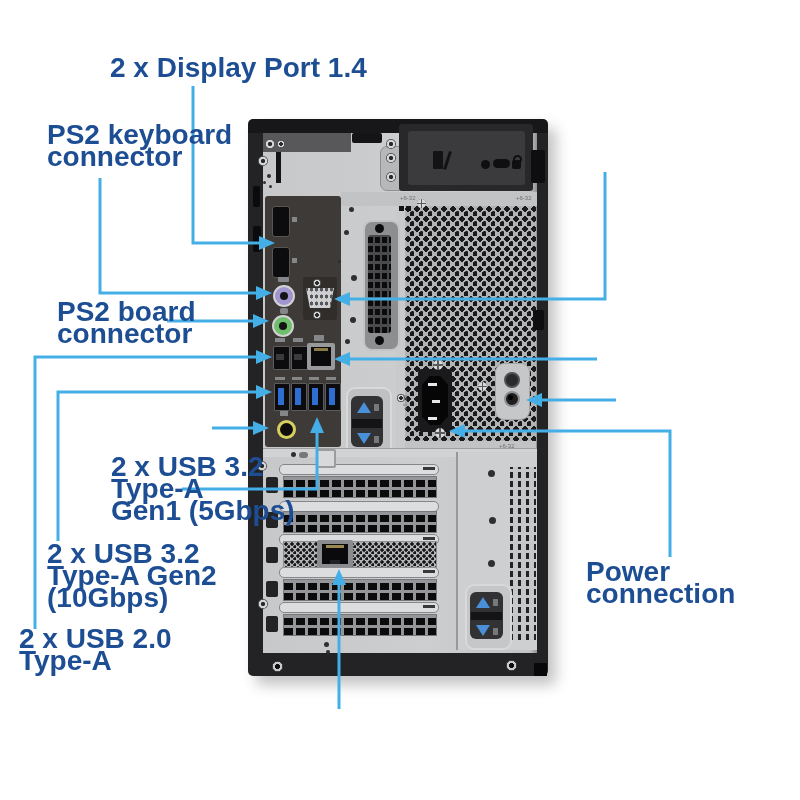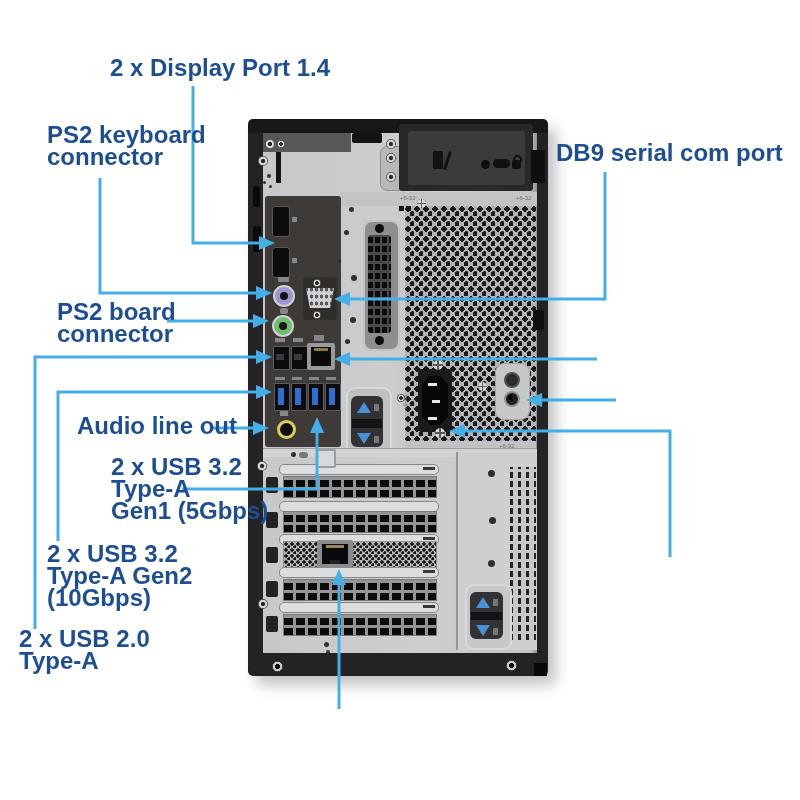--- a/index.html
+++ b/index.html
@@ -1,19 +1,19 @@
 <!DOCTYPE html>
 <html><head>
 <meta charset="utf-8">
 <style>
   html,body{margin:0;padding:0;background:#fff;}
   #canvas{position:relative;width:800px;height:800px;background:#ffffff;overflow:hidden;
           font-family:"Liberation Sans",sans-serif;}
   .abs{position:absolute;}
-  .label{position:absolute;color:#1d4e94;font-weight:bold;font-size:24px;line-height:22px;
+  .label{position:absolute;color:#1d4e94;font-weight:bold;font-size:28px;line-height:22px;
          white-space:pre-line;z-index:7;}
   .marking{position:absolute;color:#6e6f71;font-size:6px;line-height:6px;z-index:4;}
   .screw{position:absolute;border-radius:50%;z-index:4;
          background:radial-gradient(circle,#2a2a2c 0 28%,#d5d6d8 32% 58%,#55565a 62% 100%);}
   .bscrew{position:absolute;border-radius:50%;z-index:4;
          background:radial-gradient(circle,#0e0e10 0 30%,#c9cacb 34% 58%,#3f3f41 62% 100%);}
   .pscrew{position:absolute;border-radius:50%;z-index:4;
          background-image:linear-gradient(0deg,transparent 42%,#5a5a5c 42% 58%,transparent 58%),
            linear-gradient(90deg,transparent 42%,#5a5a5c 42% 58%,transparent 58%),
            radial-gradient(circle,#d8d9db 0 65%,#8e8f91 70%);}
@@ -261,26 +261,25 @@
     <polygon points="256,385 272,392 256,399" fill="#44afe6" stroke="none"></polygon>
     <path d="M35 629 V357 H257"></path>
     <polygon points="256,350 272,357 256,364" fill="#44afe6" stroke="none"></polygon>
     <path d="M339 709 V585"></path>
     <polygon points="332,585 339,569 346,585" fill="#44afe6" stroke="none"></polygon>
   </svg>
 
   <div class="label" style="left:110px;top:57px;">2 x Display Port 1.4</div>
   <div class="label" style="left:47px;top:124px;">PS2 keyboard
 connector</div>
-  <div class="label" style="left:556px;top:142px;">DB9 serial com port</div>
   <div class="label" style="left:57px;top:301px;">PS2 board
 connector</div>
-  <div class="label" style="left:77px;top:415px;">Audio line out</div>
   <div class="label" style="left:111px;top:456px;">2 x USB 3.2
 Type-A
 Gen1 (5Gbps)</div>
   <div class="label" style="left:47px;top:543px;">2 x USB 3.2
 Type-A Gen2
 (10Gbps)</div>
   <div class="label" style="left:19px;top:628px;">2 x USB 2.0
 Type-A</div>
+  <div class="label" style="left:586px;top:561px;">Power connection</div>
 
 </div>
 
 </body></html>

